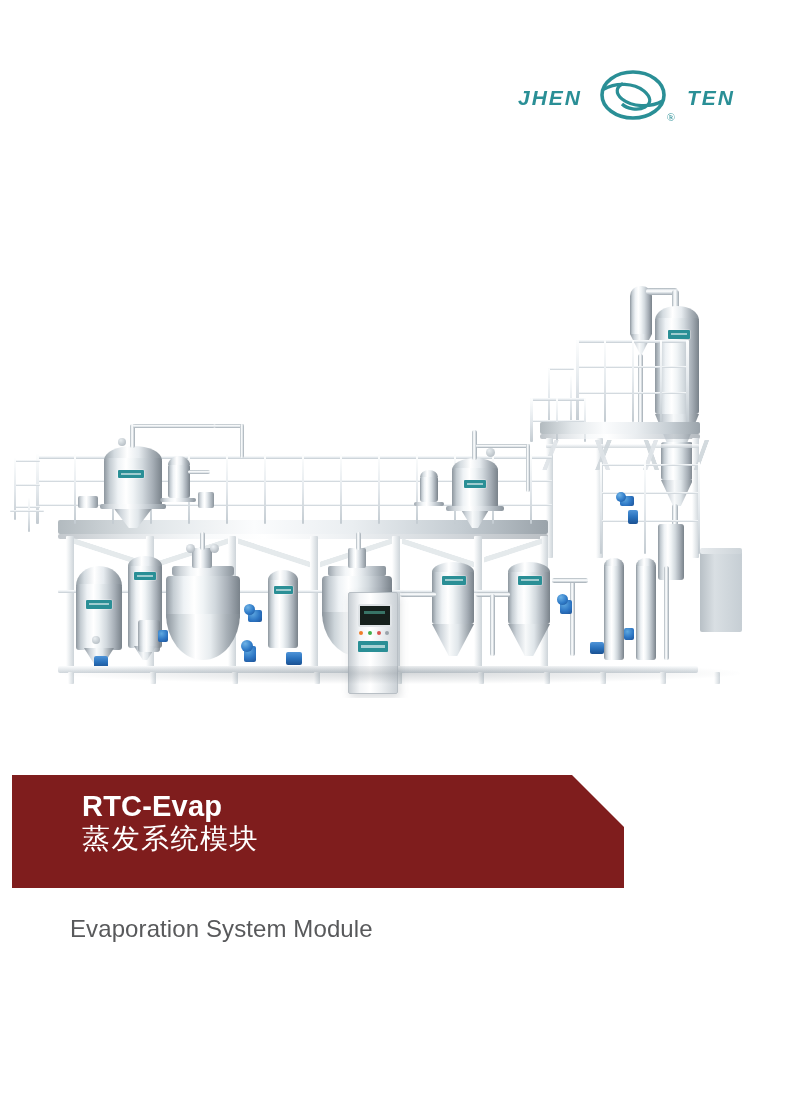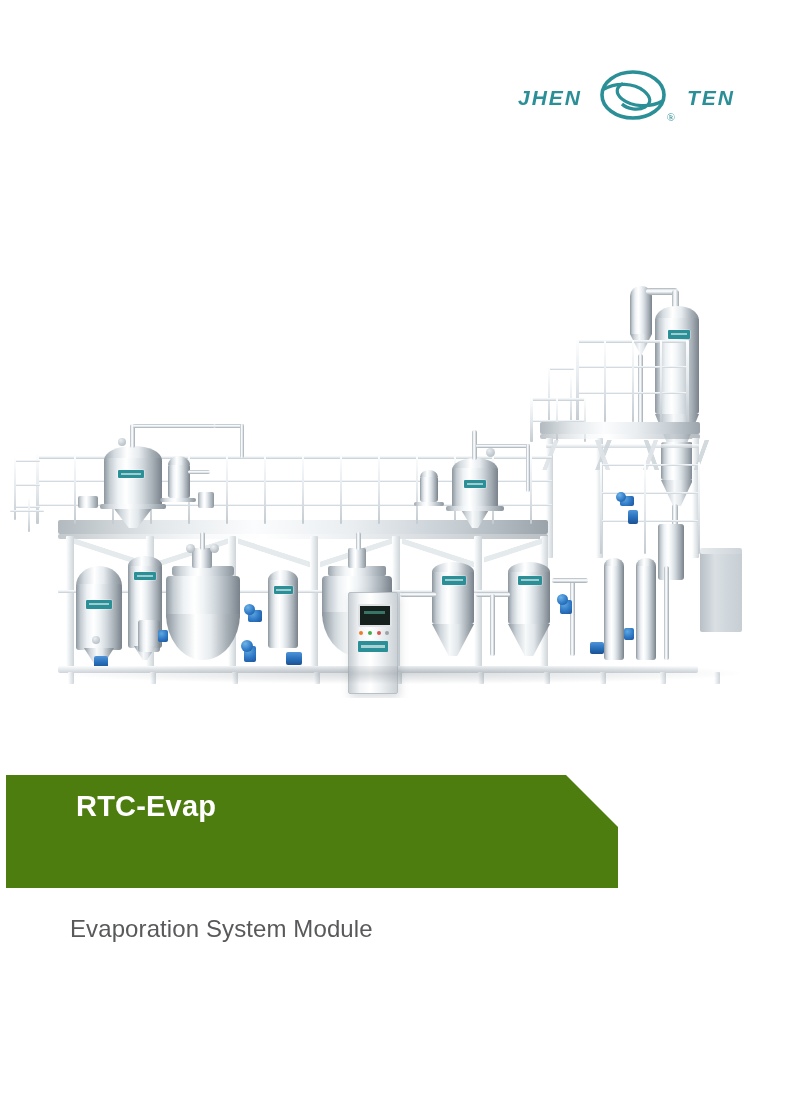--- a/index.html
+++ b/index.html
@@ -192,25 +192,25 @@
     left: 10%;
     top: 35%;
     width: 80%;
     height: 26%;
     background: rgba(255,255,255,.6);
   }
 
   
   .banner {
     position: absolute;
-    left: 6px;
+    left: 12px;
     top: 775px;
     width: 612px;
     height: 113px;
-    background: #4d7c0f;
+    background: #7f1d1d;
     clip-path: polygon(0 0, 560px 0, 612px 52px, 612px 113px, 0 113px);
   }
   .banner-title {
     position: absolute;
     left: 70px;
     top: 14px;
     color: #ffffff;
     font-size: 29px;
     font-weight: bold;
     line-height: 1.18;
@@ -489,15 +489,16 @@
       <div class="led" style="left:36px; top:38px; background:#9aa3ab;"></div>
       <div class="cab-plate" style="left:9px; top:48px; width:30px; height:11px;"></div>
     </div>
 
     <div class="ground-shadow"></div>
   </div>
 </div>
 
 <div class="banner">
   <div class="banner-title">RTC-Evap</div>
+  <div class="banner-subtitle">蒸发系统模块</div>
 </div>
 
 <div class="caption">Evaporation System Module</div>
 
 </body></html>

